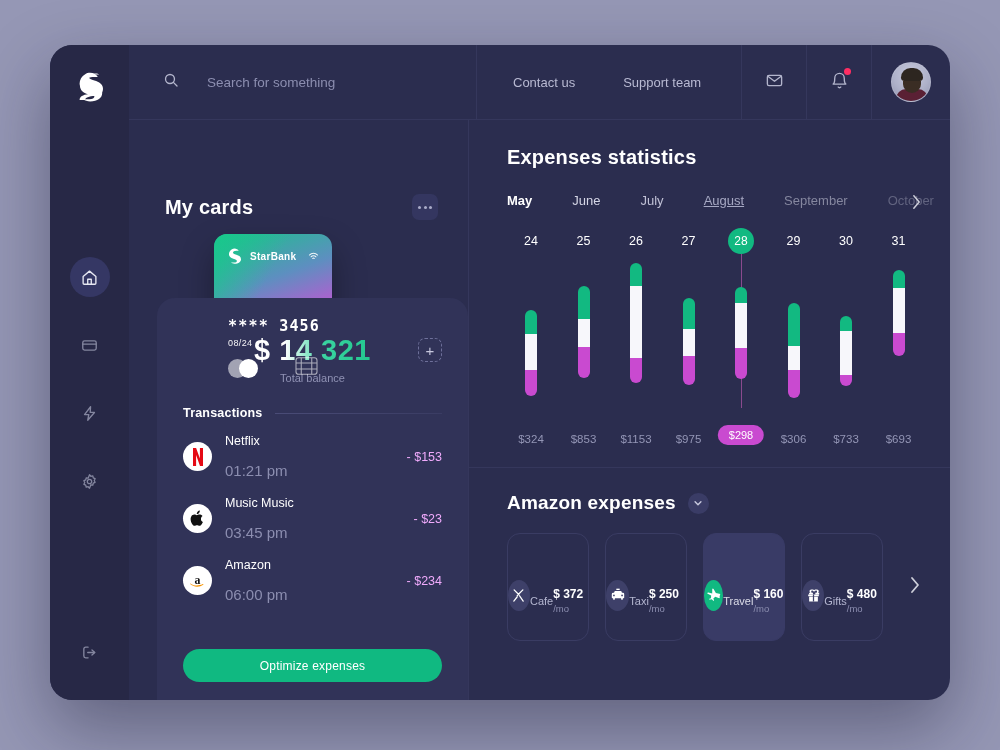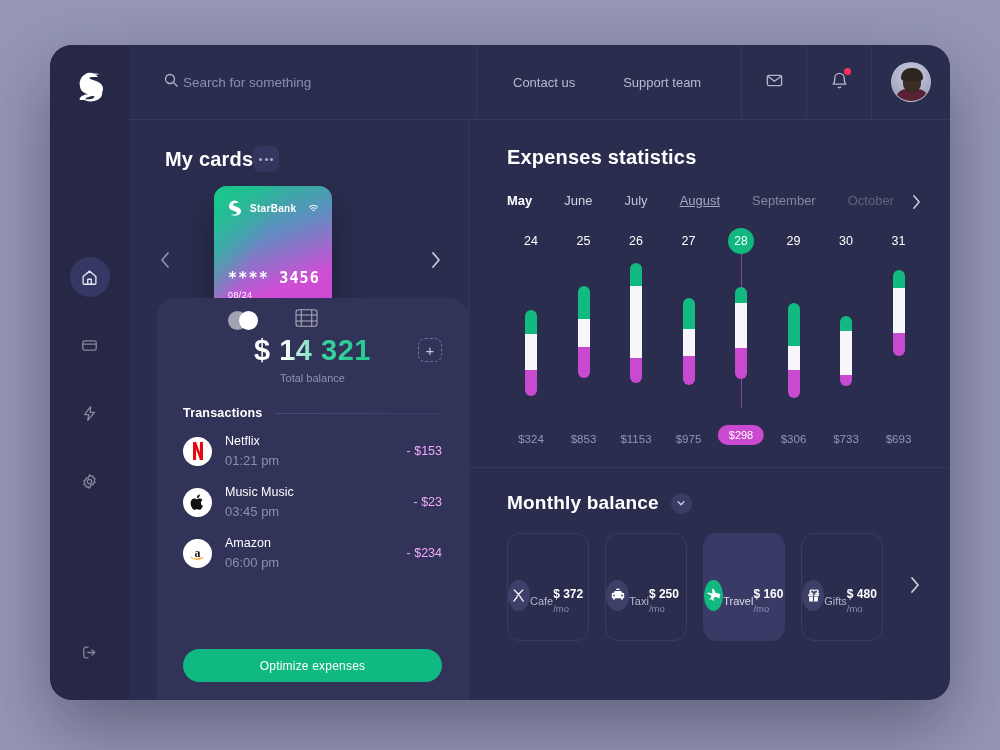--- a/index.html
+++ b/index.html
@@ -46,21 +46,21 @@
 
   
   .main { flex:1; display:flex; flex-direction:column; min-width:0; }
 
   .topbar {
     height:75px; flex:0 0 75px;
     display:flex; align-items:stretch;
     border-bottom:1px solid #35375c;
   }
   .search-zone {
-    flex:1; display:flex; align-items:center; gap:4px;
+    flex:1; display:flex; align-items:center; gap:28px;
     padding-left:34px;
     border-right:1px solid #35375c;
     min-width:0;
   }
   .search-input {
     background:transparent; border:none; outline:none;
     color:#cfd0e4; font-size:13.5px;
     font-family:"Liberation Sans", sans-serif;
     width:100%;
   }
@@ -101,22 +101,23 @@
   .content { flex:1; display:flex; min-height:0; }
 
   
   .left-col {
     width:340px; flex:0 0 340px;
     border-right:1px solid #35375c;
     position:relative;
     padding:26px 0 0 0;
   }
   .lc-head {
-    display:flex; align-items:center; justify-content:flex-start;
+    display:flex; align-items:center; justify-content:space-between;
     padding:0 30px 0 36px;
+    margin-top:48px;
   }
   .lc-title { color:#fff; font-size:20px; font-weight:bold; letter-spacing:.2px; }
   .dots-btn {
     width:26px; height:26px; border-radius:7px; background:#343660;
     display:flex; align-items:center; justify-content:center; gap:2.5px;
     cursor:pointer;
   }
   .dots-btn i { width:3px; height:3px; border-radius:50%; background:#a9abc8; display:block; }
 
   
@@ -193,39 +194,39 @@
 
   .tx-list { margin-top:14px; display:flex; flex-direction:column; gap:17px; }
   .tx-item { display:flex; align-items:center; gap:13px; cursor:pointer; }
   .tx-ico {
     width:29px; height:29px; border-radius:50%; background:#fff;
     display:flex; align-items:center; justify-content:center; flex:0 0 29px;
     overflow:hidden;
   }
   .tx-mid { flex:1; min-width:0; }
   .tx-name { color:#fff; font-size:12.5px; }
-  .tx-time { color:#8c8eb0; font-size:13px; margin-top:5px; }
+  .tx-time { color:#8c8eb0; font-size:15px; margin-top:14px; }
   .tx-amt { color:#f0abfc; font-size:12.5px; white-space:nowrap; }
 
   .optimize-btn {
     position:absolute; left:26px; right:26px; bottom:18px;
     height:33px; border-radius:17px;
     background:#10b981; color:#fff;
     border:none; cursor:pointer;
     font-size:12px; font-family:"Liberation Sans", sans-serif;
     letter-spacing:.2px;
   }
 
   
   .right-col { flex:1; display:flex; flex-direction:column; min-width:0; }
 
   .stats { padding:26px 34px 0 38px; border-bottom:1px solid #35375c; flex:0 0 348px; position:relative; }
   .stats-title { color:#fff; font-size:20px; font-weight:bold; letter-spacing:.2px; }
 
-  .months { display:flex; align-items:center; gap:0; margin-top:24px; position:relative; }
+  .months { display:flex; align-items:center; gap:8px; margin-top:24px; position:relative; }
   .month {
     font-size:13px; cursor:pointer; white-space:nowrap;
   }
   .month + .month { margin-left:32px; }
   .month.m0 { color:#ffffff; font-weight:bold; }
   .month.m1 { color:#d5d6e6; }
   .month.m2 { color:#c0c1d6; }
   .month.m3 { color:#a6a8c3;text-decoration:underline; }
   .month.m4 { color:#85879f; }
   .month.m5 { color:#61637f; }
@@ -610,21 +611,21 @@
                   <div class="seg-w" style="height: 45px;"></div>
                   <div class="seg-p" style="height: 23px;"></div>
                 </div>
                 <div class="price">$693</div>
               </div>
             </div>
         </div>
 
         <div class="monthly">
           <div class="me-head">
-            <div class="me-title">Monthly balance</div>
+            <div class="me-title">Amazon expenses</div>
             <div class="chev-btn">
               <svg width="10" height="10" viewBox="0 0 12 12" fill="none" stroke="#c8c9de" stroke-width="1.7" stroke-linecap="round" stroke-linejoin="round">
                 <path d="M2.5 4.5L6 8l3.5-3.5"></path>
               </svg>
             </div>
           </div>
 
           <div class="cards-row">
 
             <div class="exp-card">

